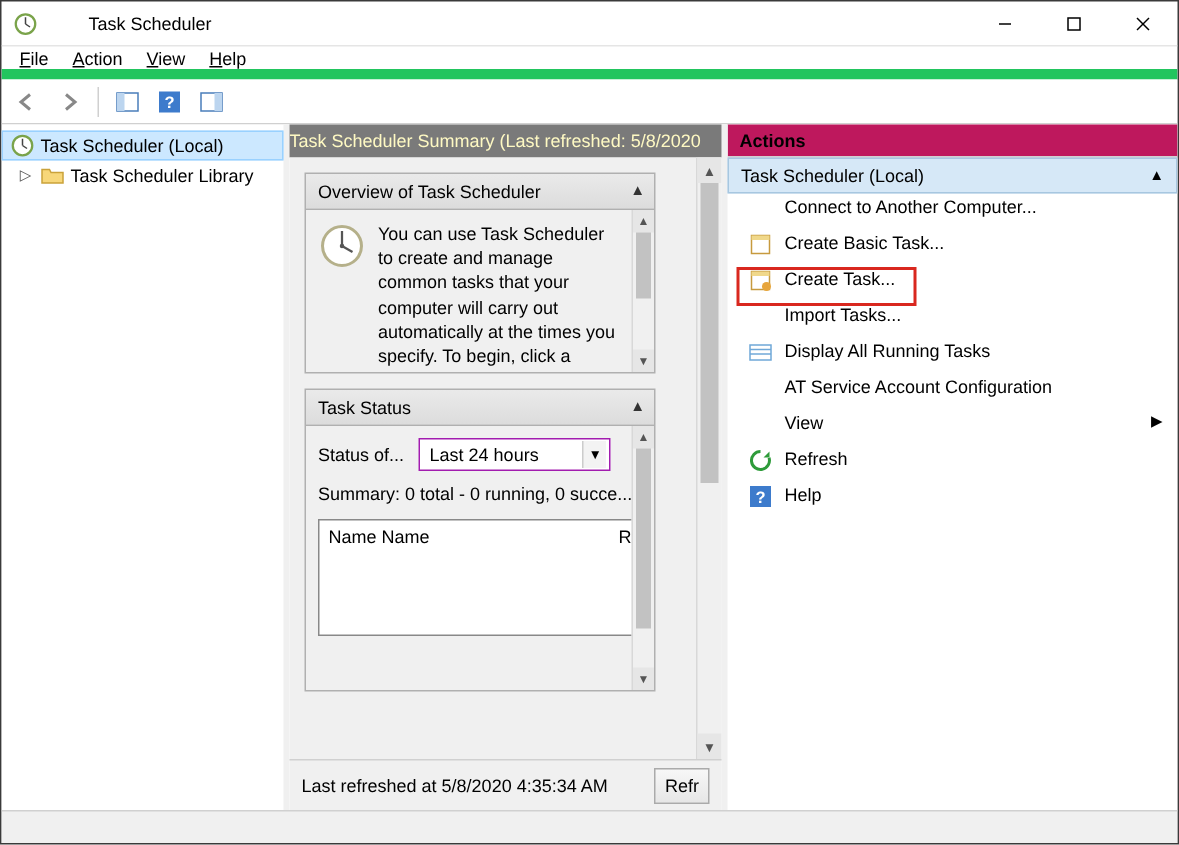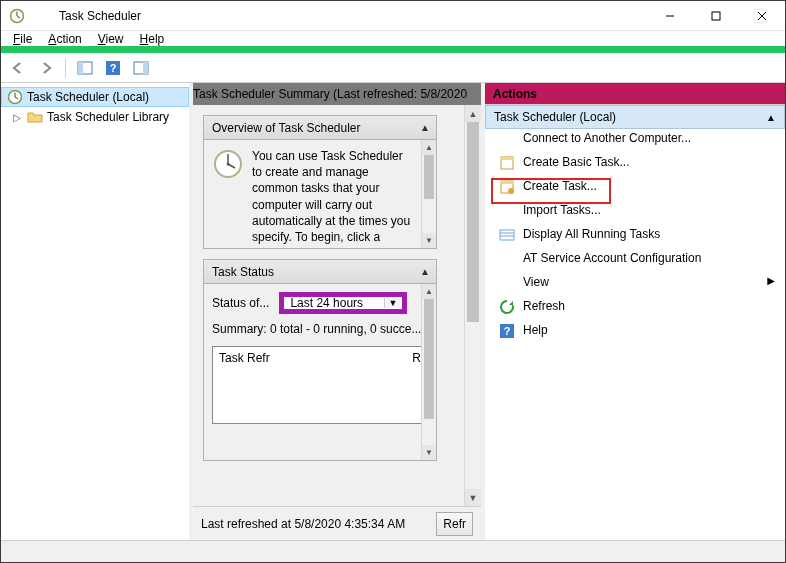--- a/index.html
+++ b/index.html
@@ -26,38 +26,38 @@
 
   
   .client { display:flex; height:calc(100% - 30px - 22px - 30px - 22px); }
   .tree-pane { width:192px; border-right:4px solid #f0f0f0; background:#fff; padding-top:4px;}
   .tree-pane .node { display:flex; align-items:center; height:20px; padding-left:6px; gap:4px;}
   .tree-pane .node.sel { background:#cce8ff; border:1px solid #99d1ff; padding-left:5px;}
   .tree-pane .expander { width:12px; text-align:center; color:#555; font-size:10px;}
   .tree-ic { width:16px; height:16px; flex:0 0 16px;}
 
   .center-pane { flex:1; background:#fff; display:flex; flex-direction:column; position:relative; border-right:4px solid #f0f0f0;}
-  .center-header { height:22px; background:#7a7a7a; color:#000000; display:flex; align-items:center; padding:0 0; overflow:hidden; white-space:nowrap;}
+  .center-header { height:22px; background:#7a7a7a; color:#fef9c3; display:flex; align-items:center; padding:0 0; overflow:hidden; white-space:nowrap;}
   .center-body { flex:1; background:#f0f0f0; position:relative; overflow:hidden; padding:10px 12px 6px 10px;}
   .center-body .vscroll { position:absolute; right:0; top:0; bottom:0; width:17px; background:#f0f0f0; border-left:1px solid #d8d8d8;}
   .vscroll .arrow { height:17px; background:#e6e6e6; display:flex; align-items:center; justify-content:center; font-size:9px; color:#555;}
   .vscroll .thumb { position:absolute; left:2px; right:2px; top:17px; height:200px; background:#c2c2c2;}
 
   .group-box { border:1px solid #b0b0b0; margin-bottom:10px; width:234px;}
   .group-header { height:24px; background:linear-gradient(#eaeaea,#dcdcdc); border-bottom:1px solid #b0b0b0; display:flex; align-items:center; padding:0 8px; position:relative;}
   .group-header .chev { position:absolute; right:6px; font-size:10px; color:#333;}
   .group-body { background:#f0f0f0; padding:8px; position:relative;}
   .overview-body { display:flex; gap:8px; height:108px; overflow:hidden;}
   .overview-text { font-size:12px; line-height:1.35; }
   .inner-scroll { position:absolute; right:0; top:0; bottom:0; width:15px; background:#f0f0f0; border-left:1px solid #d8d8d8;}
   .inner-scroll .arrow{height:15px;background:#e6e6e6;display:flex;align-items:center;justify-content:center;font-size:8px;color:#555;}
   .inner-scroll .thumb{position:absolute;left:2px;right:2px;top:15px;height:44px;background:#c2c2c2;}
 
   .status-row { display:flex; align-items:center; gap:10px; margin-bottom:8px;}
-  .combo { height:22px; border:5px solid #a21caf; background:#fff; display:flex; align-items:center; padding:0 18px 0 6px; position:relative; min-width:128px;}
+  .combo { height:22px; border:1px solid #a21caf; background:#fff; display:flex; align-items:center; padding:0 18px 0 6px; position:relative; min-width:128px;}
   .combo .dd { position:absolute; right:2px; top:1px; bottom:1px; width:16px; display:flex; align-items:center; justify-content:center; background:#f3f3f3; border-left:1px solid #ccc; font-size:9px;}
   .summary-line { white-space:nowrap; overflow:hidden; text-overflow:ellipsis;}
 
   .listbox { border:1px solid #888; background:#fff; height:78px; margin-top:10px; padding:4px 6px;}
 
   .center-footer { height:34px; background:#f0f0f0; display:flex; align-items:center; padding:0 8px; gap:8px; border-top:1px solid #d0d0d0;}
   .btn { height:24px; border:1px solid #aaa; background:linear-gradient(#f7f7f7,#e6e6e6); padding:0 6px; display:inline-flex; align-items:center;}
 
   
   .actions-pane { width:300px; background:#fff; display:flex; flex-direction:column;}
@@ -204,21 +204,21 @@
           <div class="status-row">
             <span>Status of...</span>
             <div class="combo">
               <span>Last 24 hours</span>
               <span class="dd">▼</span>
             </div>
           </div>
           <div class="summary-line">Summary: 0 total - 0 running, 0 succe...</div>
           <div class="listbox">
             <div style="display:flex; justify-content:space-between;">
-              <span>Task Refr</span>
+              <span>Name Name</span>
               <span>R</span>
             </div>
           </div>
           <div class="inner-scroll">
             <div class="arrow">▲</div>
             <div class="thumb" style="height:120px;"></div>
             <div class="arrow" style="position:absolute;bottom:0;left:0;right:0;">▼</div>
           </div>
         </div>
       </div>

